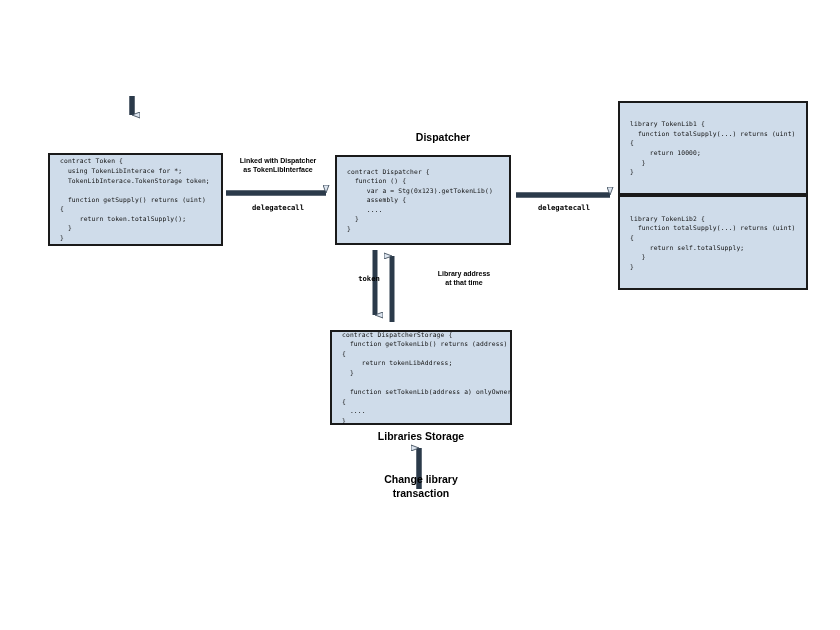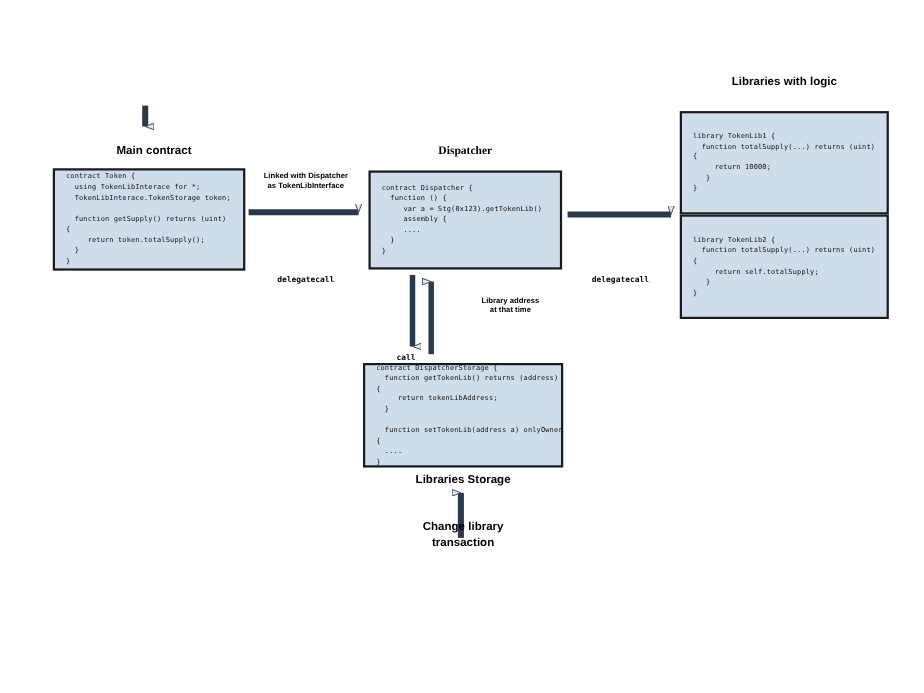--- a/index.html
+++ b/index.html
@@ -51,41 +51,40 @@
     font-weight: bold;
     color: #000000;
     text-align: center;
     line-height: 1.25;
     white-space: pre-line;
   }
   .edge-label.sans { font-size: 7px; }
   .edge-label.mono {
     font-family: "DejaVu Sans Mono", "Liberation Mono", monospace;
     font-size: 7.2px;
-    margin-top: 46px;
   }
   svg.arrows {
     position: absolute;
     left: 0; top: 0;
     width: 840px;
     height: 630px;
     pointer-events: none;
   }
 
   
   #node-main      { left: 48px;  top: 153px; width: 175px; height: 93px; }
   #node-dispatch  { left: 335px; top: 155px; width: 176px; height: 90px; }
   #node-lib1      { left: 618px; top: 101px; width: 190px; height: 94px; }
   #node-lib2      { left: 618px; top: 195px; width: 190px; height: 95px; }
   #node-storage   { left: 330px; top: 330px; width: 182px; height: 95px; }
 
   
   #h-user         { left: 50px;  top: 79px;  width: 180px; }
   #h-main         { left: 50px;  top: 131px; width: 180px; }
-  #h-dispatcher   { left: 335px; top: 131px; width: 176px; font-family: Liberation Serif, serif; }
+  #h-dispatcher   { left: 355px; top: 131px; width: 176px; }
   #h-libraries    { left: 618px; top: 68px;  width: 190px; }
   #h-storage      { left: 330px; top: 430px; width: 182px; }
   #h-change       { left: 330px; top: 473px; width: 182px; }
 
   
   #l-linked       { left: 222px; top: 157px; width: 112px; }
   #l-delegate1    { left: 222px; top: 203px; width: 112px; }
   #l-delegate2    { left: 508px; top: 203px; width: 112px; }
   #l-call         { left: 348px; top: 274px; width: 42px; }
   #l-libaddr      { left: 428px; top: 270px; width: 72px; }
@@ -127,39 +126,37 @@
     <g>
       <path d="M392,322 L392,256" stroke="#2b3a4a" stroke-width="5" fill="none" marker-end="url(#ah-up)"></path>
     </g>
 
     <g>
       <path d="M419,489 L419,448" stroke="#2b3a4a" stroke-width="5.5" fill="none" marker-end="url(#ah-up)"></path>
     </g>
   </svg>
 
 
-  <div class="heading" id="h-main">Main contract</div>
 
   <div class="heading" id="h-dispatcher">Dispatcher</div>
 
-  <div class="heading" id="h-libraries">Libraries with logic</div>
 
   <div class="heading" id="h-storage">Libraries Storage</div>
 
   <div class="heading" id="h-change">Change library
 transaction</div>
 
   <div class="edge-label sans" id="l-linked">Linked with Dispatcher
 as TokenLibInterface</div>
 
   <div class="edge-label mono" id="l-delegate1">delegatecall</div>
 
   <div class="edge-label mono" id="l-delegate2">delegatecall</div>
 
-  <div class="edge-label mono" id="l-call">call</div>
+  <div class="edge-label mono" id="l-call">token</div>
 
   <div class="edge-label sans" id="l-libaddr">Library address
 at that time</div>
 
   <div class="node" id="node-main">
     <pre class="code">contract Token {
   using TokenLibInterace for *;
   TokenLibInterace.TokenStorage token;
 
   function getSupply() returns (uint)

